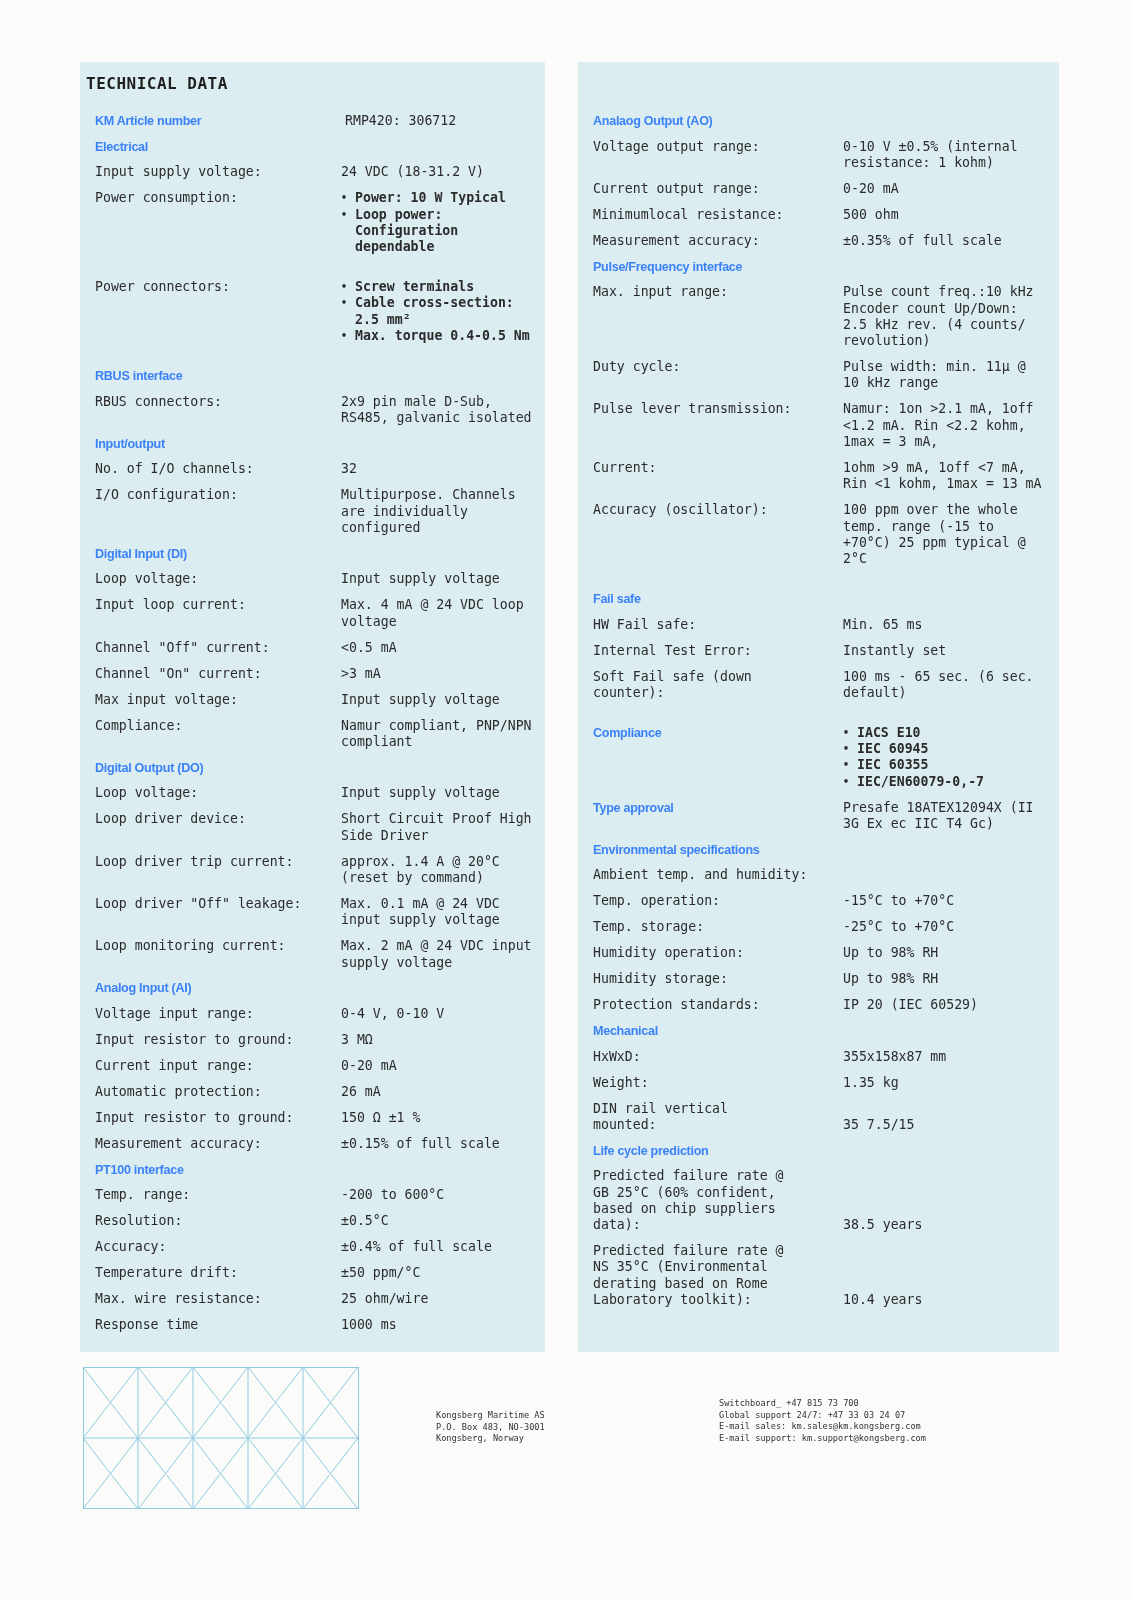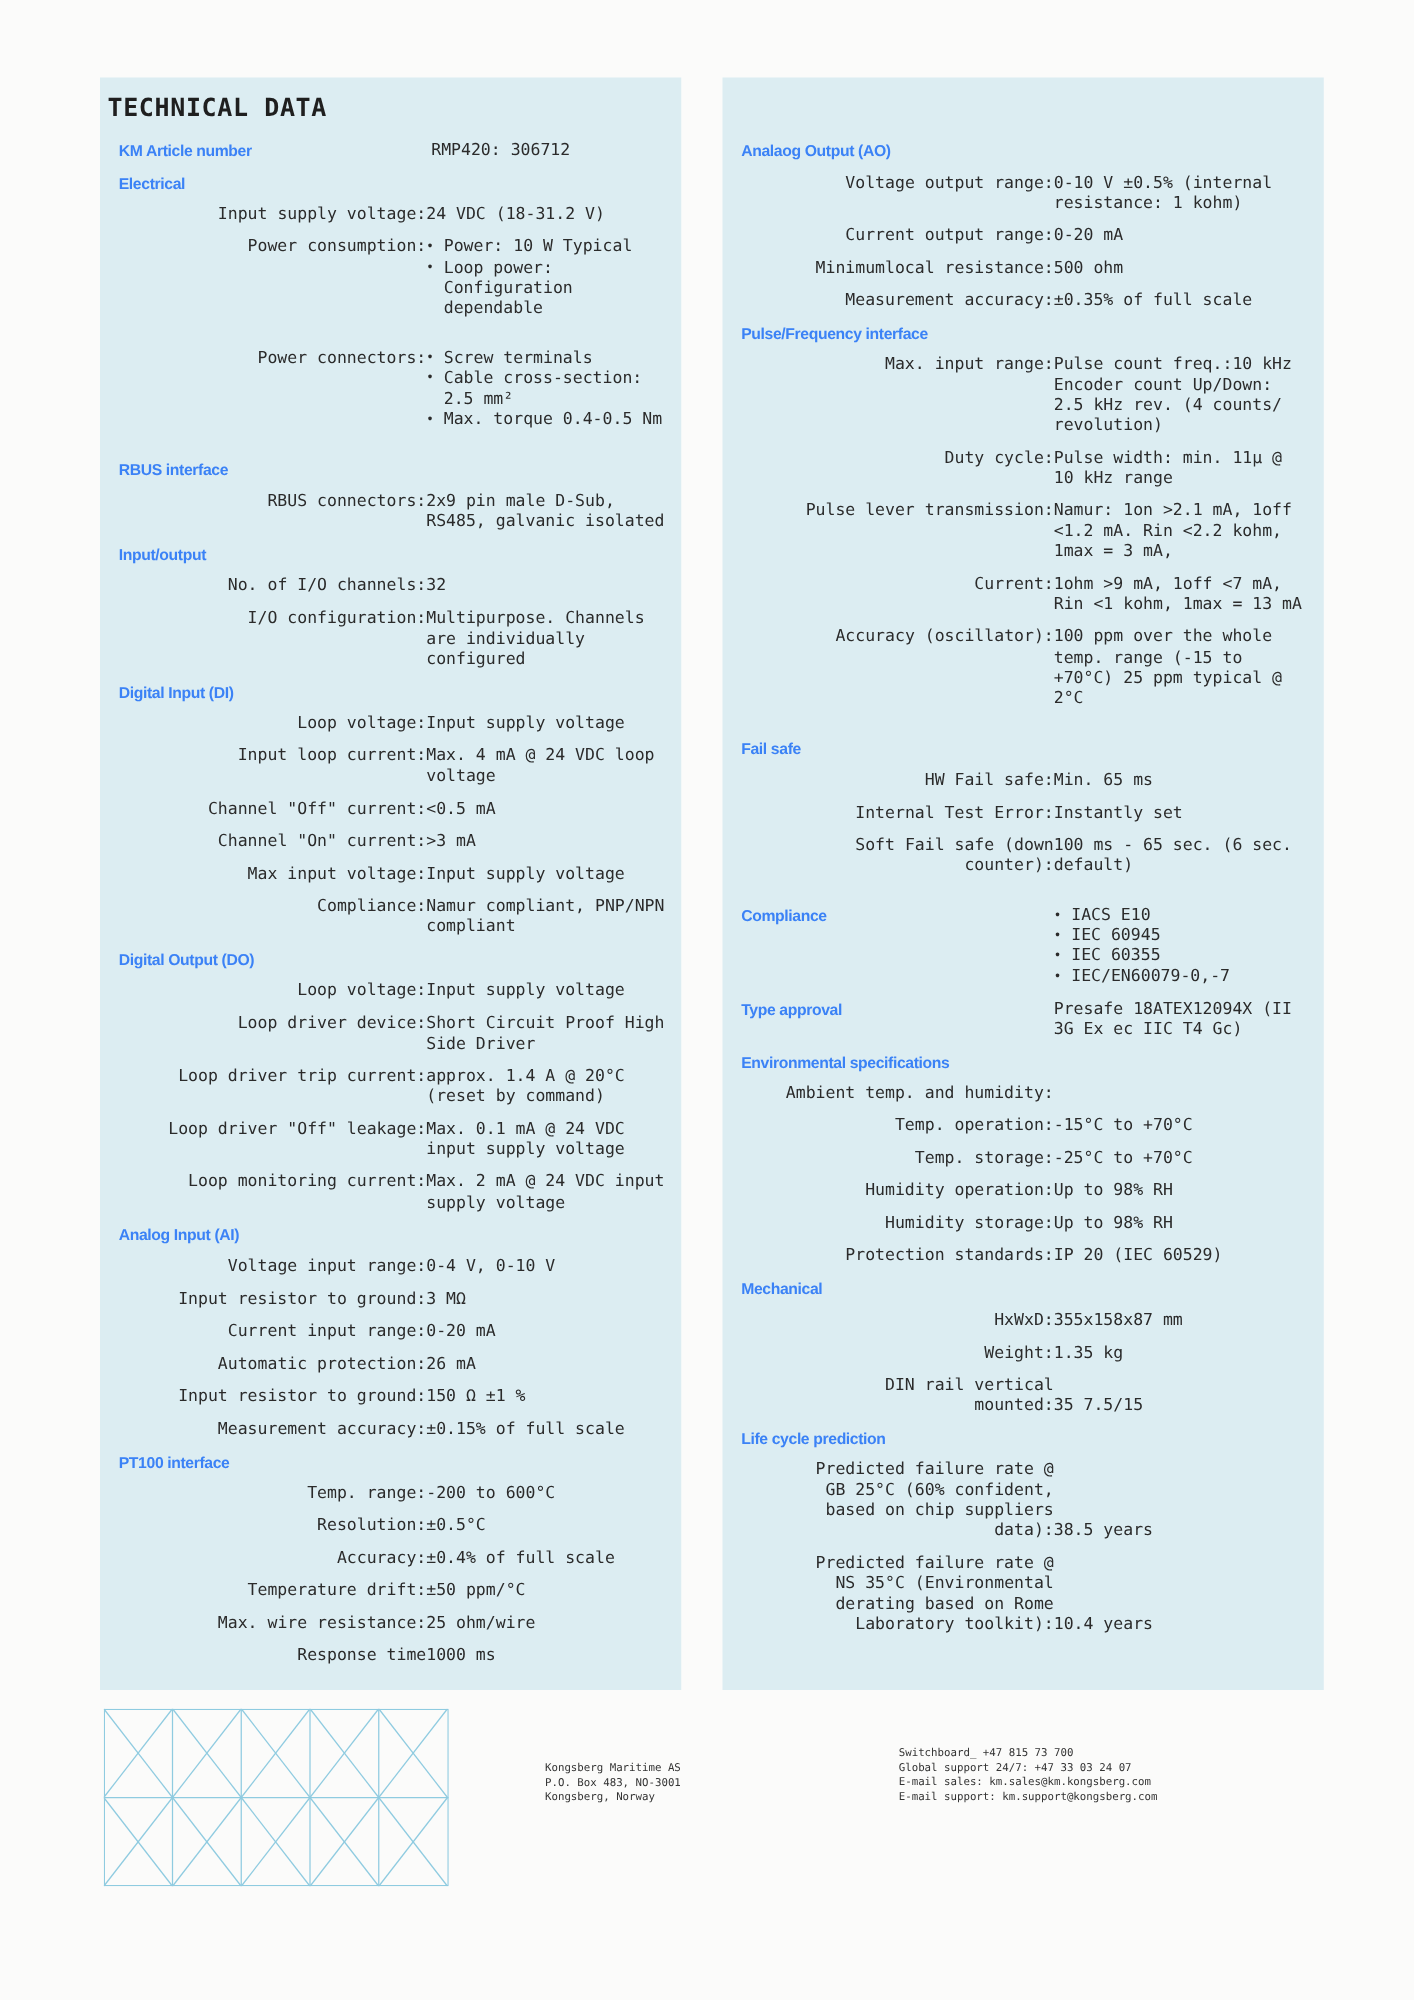--- a/index.html
+++ b/index.html
@@ -12,41 +12,41 @@
   .panel {
     position: absolute; top: 62px;
     background: #dcedf2;
   }
   #panel-left { left: 80px; width: 465px; height: 1290px; }
   #panel-right { left: 578px; width: 481px; height: 1290px; }
 
   .title {
     position: absolute; left: 86px; top: 74px;
     font-family: "DejaVu Sans Mono", monospace;
-    font-size: 20px; font-weight: bold; letter-spacing: 0.5px;
+    font-size: 16px; font-weight: bold; letter-spacing: 0.5px;
     color: #1f1f1f;
   }
   .col {
     position: absolute; font-size: 13.2px; line-height: 16.3px;
   }
   #col-left { left: 95px; top: 113px; width: 450px; }
   #col-right { left: 593px; top: 113px; width: 460px; }
 
   .row { display: flex; margin-bottom: 9.7px; }
-  .row .lbl { width: 246px; flex: none; white-space: pre-wrap; text-align: right; }
+  .row .lbl { width: 246px; flex: none; white-space: pre-wrap; }
   #col-right .row .lbl { width: 250px; }
   .row .val { flex: 1; white-space: pre-wrap; }
   .sec {
     font-family: "Liberation Sans", sans-serif; font-weight: bold;
     font-size: 12.6px; letter-spacing: -0.3px; color: #3b82f6;
     margin-bottom: 9.5px; line-height: 16px;
   }
   .sec-row { display: flex; margin-bottom: 9.5px; }
   .sec-row .sec { width: 250px; flex: none; margin-bottom: 0; }
-  .bullets { margin: 0; padding: 0; list-style: none; }
+  .bullets { margin: 0; padding: 0; list-style: none; font-weight: bold; }
   .bullets li { position: relative; padding-left: 14px; }
   .bullets li::before { content: "\2022"; position: absolute; left: 0; font-size: 10px; }
   .gap { height: 14px; }
 
   .lattice { position: absolute; left: 83px; top: 1367px; }
   .footer-text {
     position: absolute; font-size: 8.6px; line-height: 11.5px; color: #333;
     white-space: pre;
   }
   #address { left: 436px; top: 1410px; }

